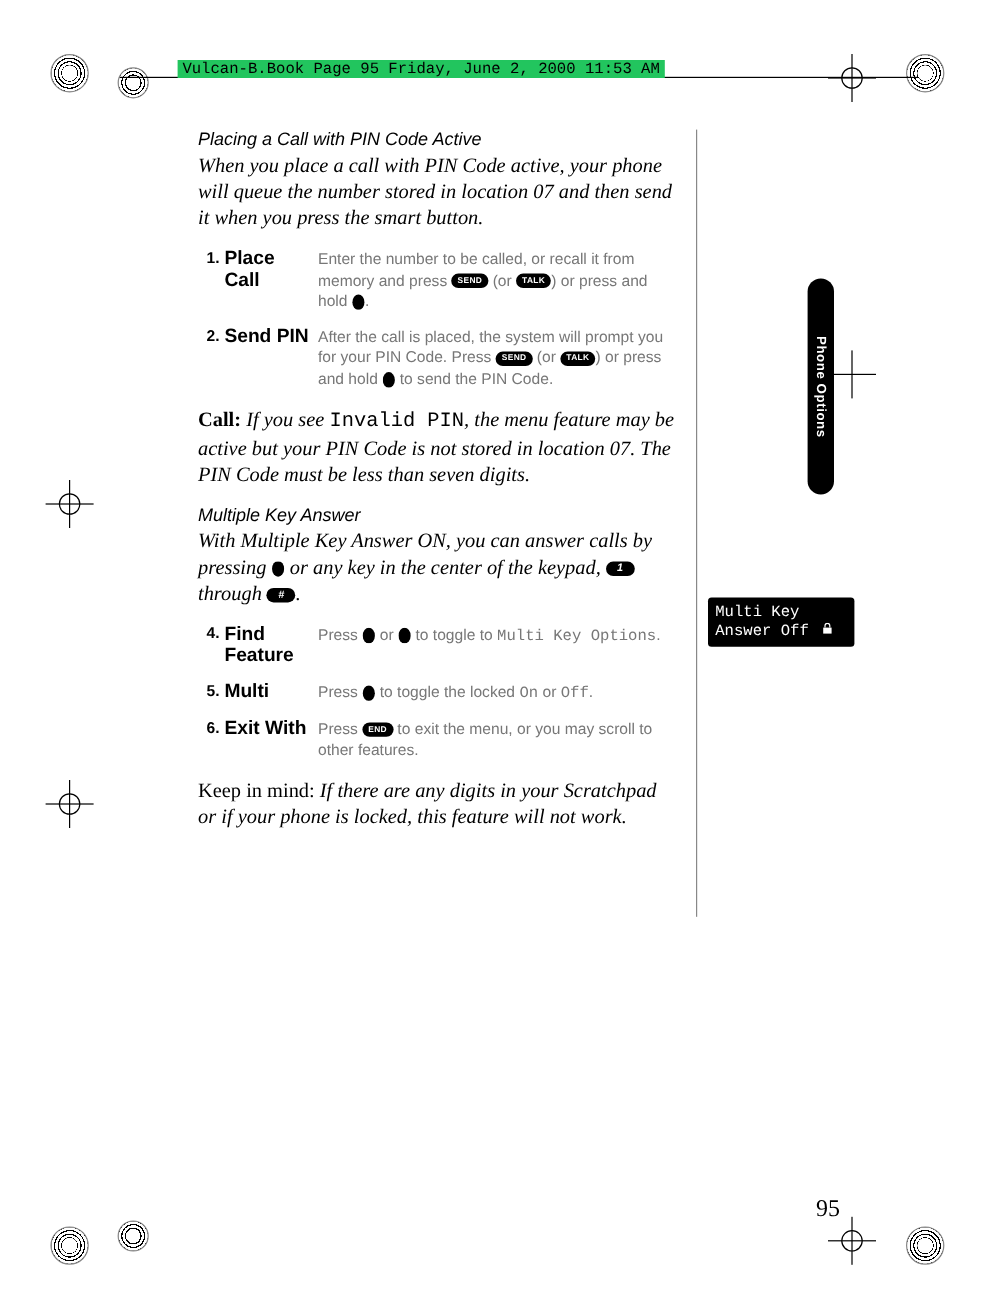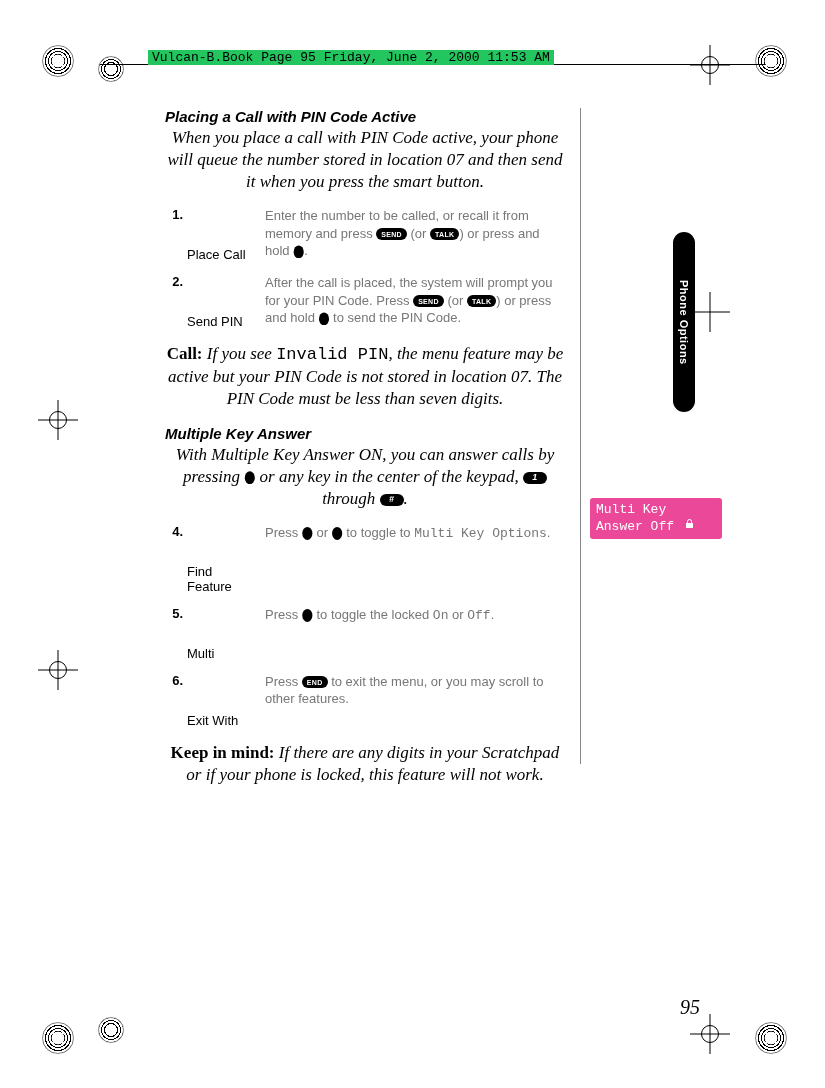--- a/index.html
+++ b/index.html
@@ -50,48 +50,46 @@
   }
   .content-col {
     position:absolute;
     left: 165px; top: 108px;
     width: 400px;
     font-family: 'Times New Roman', serif;
   }
   h4.sec {
     font-family: Arial, Helvetica, sans-serif;
     font-style: italic;
-    font-weight: bold;
+    font-weight: normal;
     font-size: 15px;
     margin: 0 0 2px 0;
     color:#000;
   }
   p.body {
     font-family: 'Times New Roman', serif;
     font-style: italic;
     font-size: 17px;
     line-height: 1.3;
     margin: 0 0 14px 0;
     color:#000;
-    text-align:center;
   }
   .steps { margin: 0 0 14px 0; }
   .step { display:flex; margin-bottom: 12px; }
   .step .num {
     width: 22px; flex: none;
     font-family: Arial, sans-serif;
     font-weight: bold; font-size: 13px;
     text-align: right; padding-right:4px;
   }
   .step .label {
     width: 78px; flex:none;
     font-family: Arial, sans-serif;
-    font-weight: normal; font-size: 13px;
+    font-weight: bold; font-size: 16px;
     padding-right:6px;
-    margin-top:40px;
   }
   .step .desc {
     flex:1;
     font-family: Arial, sans-serif;
     font-size: 13px;
     color: #777;
     line-height: 1.35;
   }
   .pill {
     display:inline-flex; align-items:center; justify-content:center;
@@ -132,33 +130,32 @@
     letter-spacing: .5px;
   }
   .vrule {
     position:absolute; top:108px; left:580px;
     width:1px; height: 656px;
     background:#888;
   }
   .screen {
     position:absolute;
     left: 590px; top: 498px;
-    width: 132px;
-    background:#ec4899; color:#fff;
+    width: 122px;
+    background:#000000; color:#fff;
     font-family: 'Courier New', monospace;
     font-size: 13px;
     padding: 4px 6px;
     border-radius: 3px;
     line-height: 1.25;
   }
   .pgnum {
     position:absolute;
     right: 125px; top: 996px;
     font-family: 'Times New Roman', serif;
-    font-style: italic;
     font-size: 20px;
   }
   .cut-right {
     position:absolute;
     left: 690px;
   }
 </style>
 </head>
 <body>
 
@@ -264,18 +261,18 @@
     <div class="step">
       <div class="num">6.</div>
       <div class="label">Exit With</div>
       <div class="desc">
         <span>Press </span><span class="pill">END</span><span> to exit the menu, or you may scroll to other features.</span>
       </div>
     </div>
   </div>
 
   <p class="body">
-    <span style="font-weight:bold;font-style:normal"><span>Keep in mind:</span></span><span> If there are any digits in your Scratchpad or if your phone is locked, this feature will not work.</span>
+    <span style="font-weight:normal;font-style:normal"><span>Keep in mind:</span></span><span> If there are any digits in your Scratchpad or if your phone is locked, this feature will not work.</span>
   </p>
 
 </div>
 
 <div class="pgnum">95</div>
 
 </body></html>

